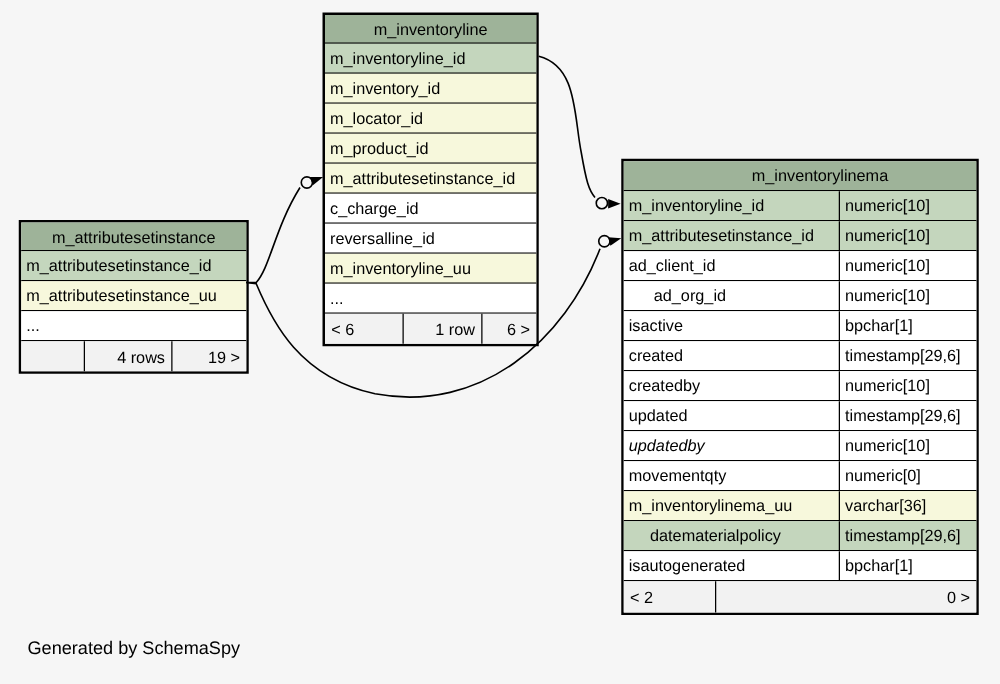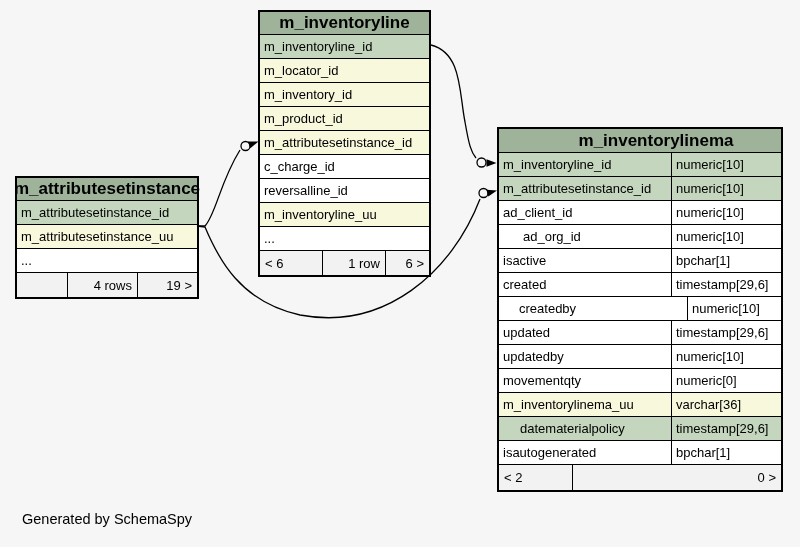--- a/index.html
+++ b/index.html
@@ -28,23 +28,22 @@
     background:var(--plain);
     box-sizing:border-box;
     font-size:13px;
     color:#000;
   }
   .tbl-header{
     background:var(--header);
     border-bottom:1px solid var(--border);
     display:flex;align-items:center;justify-content:center;
     box-sizing:border-box;
-    font-size:17px;
+    font-size:13px;
     white-space:nowrap;
-    font-weight:bold;
   }
   .tbl-row{
     display:flex;align-items:stretch;
     border-bottom:1px solid var(--border);
     box-sizing:border-box;
     white-space:nowrap;
   }
   .tbl-row.pk{background:var(--pk);}
   .tbl-row.indexed{background:var(--indexed);}
   .tbl-row.plain{background:var(--plain);}
@@ -112,24 +111,24 @@
           <div class="fcell mid" style="width: 70px;">4 rows</div>
           <div class="fcell last">19 &gt;</div>
         </div>
       </div>
       <div class="db-table" style="left: 258px; top: 10px; width: 173px;">
         <div class="tbl-header" style="height: 23px;">m_inventoryline</div>
         <div class="tbl-row pk" style="height: 24px;">
           <span class="col-name">m_inventoryline_id</span>
         </div>
         <div class="tbl-row indexed" style="height: 24px;">
+          <span class="col-name">m_inventory_id</span>
+        </div>
+        <div class="tbl-row indexed" style="height: 24px;">
           <span class="col-name">m_locator_id</span>
-        </div>
-        <div class="tbl-row indexed" style="height: 24px;">
-          <span class="col-name">m_inventory_id</span>
         </div>
         <div class="tbl-row indexed" style="height: 24px;">
           <span class="col-name">m_product_id</span>
         </div>
         <div class="tbl-row indexed" style="height: 24px;">
           <span class="col-name">m_attributesetinstance_id</span>
         </div>
         <div class="tbl-row plain" style="height: 24px;">
           <span class="col-name">c_charge_id</span>
         </div>
@@ -167,30 +166,30 @@
           <span class="col-type">numeric[10]</span>
         </div>
         <div class="tbl-row plain" style="height: 24px;">
           <span class="col-name fixed" style="width: 172px;">isactive</span>
           <span class="col-type">bpchar[1]</span>
         </div>
         <div class="tbl-row plain" style="height: 24px;">
           <span class="col-name fixed" style="width: 172px;">created</span>
           <span class="col-type">timestamp[29,6]</span>
         </div>
-        <div class="tbl-row plain" style="height: 24px; padding-left: 16px;">
+        <div class="tbl-row plain" style="height: 24px;">
           <span class="col-name fixed" style="width: 172px;">createdby</span>
           <span class="col-type">numeric[10]</span>
         </div>
         <div class="tbl-row plain" style="height: 24px;">
           <span class="col-name fixed" style="width: 172px;">updated</span>
           <span class="col-type">timestamp[29,6]</span>
         </div>
         <div class="tbl-row plain" style="height: 24px;">
-          <span class="col-name fixed" style="width: 172px;">updatedby</span>
+          <span class="col-name fixed" style="width: 172px; font-style: italic;">updatedby</span>
           <span class="col-type">numeric[10]</span>
         </div>
         <div class="tbl-row plain" style="height: 24px;">
           <span class="col-name fixed" style="width: 172px;">movementqty</span>
           <span class="col-type">numeric[0]</span>
         </div>
         <div class="tbl-row indexed" style="height: 24px;">
           <span class="col-name fixed" style="width: 172px;">m_inventorylinema_uu</span>
           <span class="col-type">varchar[36]</span>
         </div>

